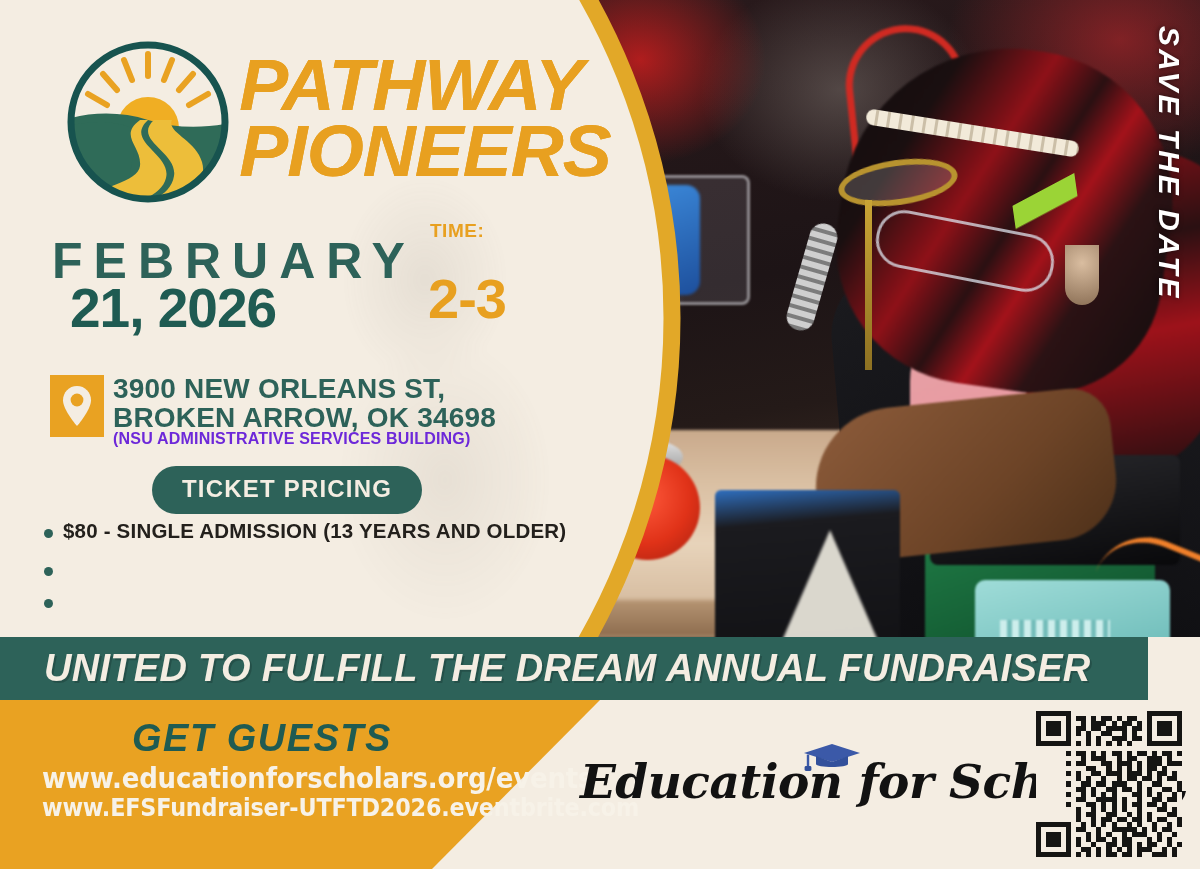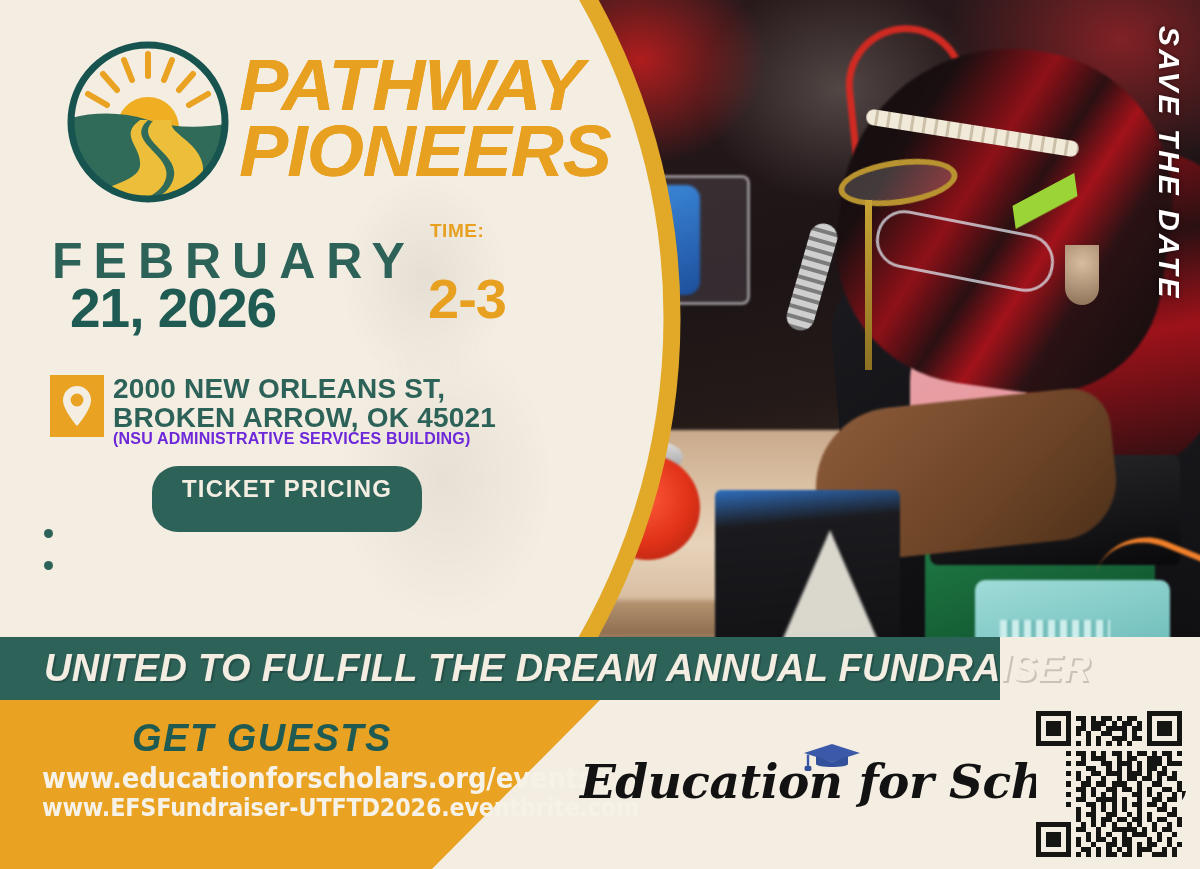--- a/index.html
+++ b/index.html
@@ -289,21 +289,21 @@
   .addr2{
     position:absolute;left:113px;top:430px;
     color:#6d28d9;font-size:16px;font-weight:600;letter-spacing:.2px;
   }
 
   
   .pill{
     position:absolute;left:152px;top:466px;
     background:#2D6259;color:#F4EDE2;
     border-radius:26px;
-    padding:9px 30px 29px;
+    padding:9px 30px 11px;
     font-size:24px;font-weight:bold;letter-spacing:1.2px;
   }
 
   
   .bullets{position:absolute;left:44px;top:518px;width:540px;}
   .bullet{
     display:flex;align-items:flex-start;gap:10px;
     margin-bottom:12px;
   }
   .dot{
@@ -320,21 +320,21 @@
     color:#ffffff;
     font-size:30px;font-weight:bold;font-style:italic;
     letter-spacing:3px;
     writing-mode:vertical-rl;
     text-shadow:0 1px 5px rgba(0,0,0,.55);
     white-space:nowrap;
   }
 
   
   .banner{
-    position:absolute;left:0;top:637px;width:1000px;height:63px;
+    position:absolute;left:0;top:637px;width:1148px;height:63px;
     background:#2D6259;
     display:flex;align-items:center;
   }
   .banner-txt{
     margin-left:44px;
     color:#F4EDE2;font-size:38px;font-weight:bold;font-style:italic;
     letter-spacing:.3px;white-space:nowrap;
     text-shadow:2px 2px 0 rgba(0,0,0,.18);
   }
 
@@ -478,28 +478,32 @@
     <span>2-3</span>
   </div>
 
   <div class="pin-box">
     <svg width="30" height="42" viewBox="0 0 30 42">
       <path d="M15 1 C7 1 1 7.3 1 15.2 C1 25 15 41 15 41 C15 41 29 25 29 15.2 C29 7.3 23 1 15 1 Z" fill="#F4EDE2"></path>
       <circle cx="15" cy="15" r="6.4" fill="#E9A222"></circle>
     </svg>
   </div>
   <div class="addr1">
-    <span>2000 NEW ORLEANS ST,</span>
-    <span>BROKEN ARROW, OK 45021</span>
+    <span>3900 NEW ORLEANS ST,</span>
+    <span>BROKEN ARROW, OK 34698</span>
   </div>
   <div class="addr2">(NSU ADMINISTRATIVE SERVICES BUILDING)</div>
 
   <div class="pill">TICKET PRICING</div>
 
   <div class="bullets">
+    <div class="bullet">
+      <span class="dot"></span>
+      <span class="bullet-txt">$80 - SINGLE ADMISSION (13 YEARS AND OLDER)</span>
+    </div>
     <div class="bullet">
       <span class="dot"></span>
     </div>
     <div class="bullet">
       <span class="dot"></span>
     </div>
   </div>
 
   <div class="banner">
     <div class="banner-txt">UNITED TO FULFILL THE DREAM ANNUAL FUNDRAISER</div>

